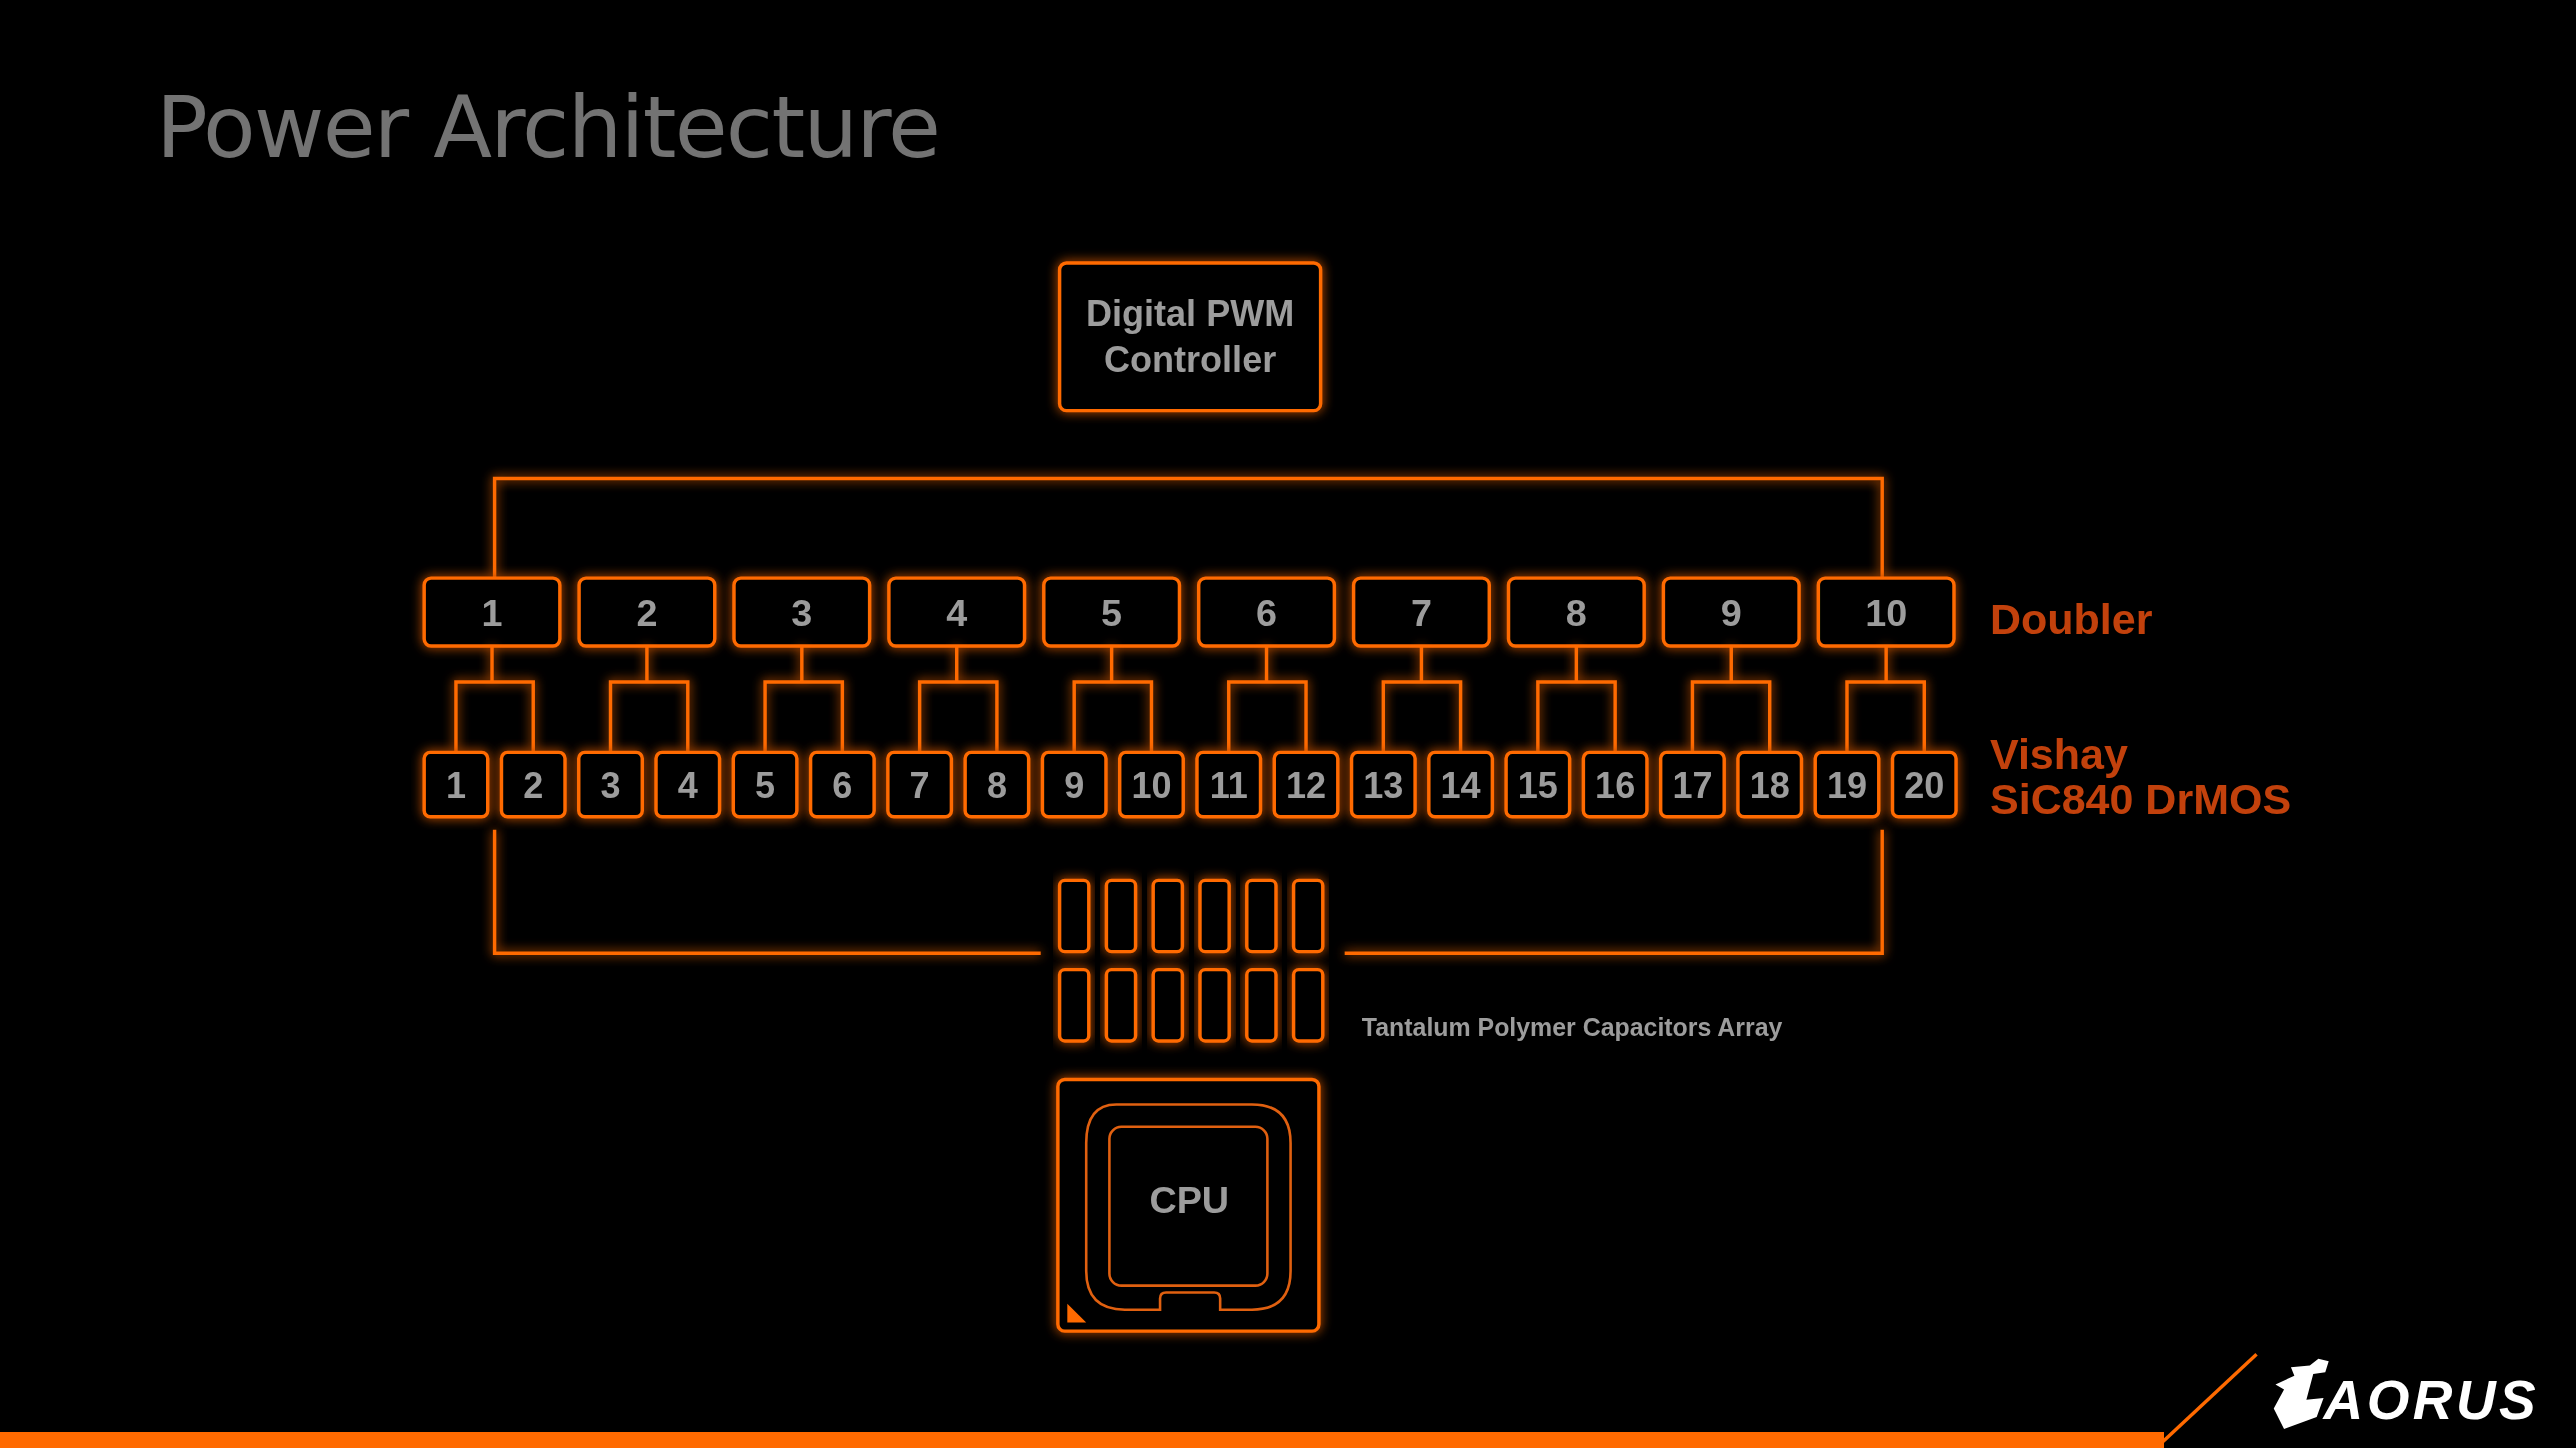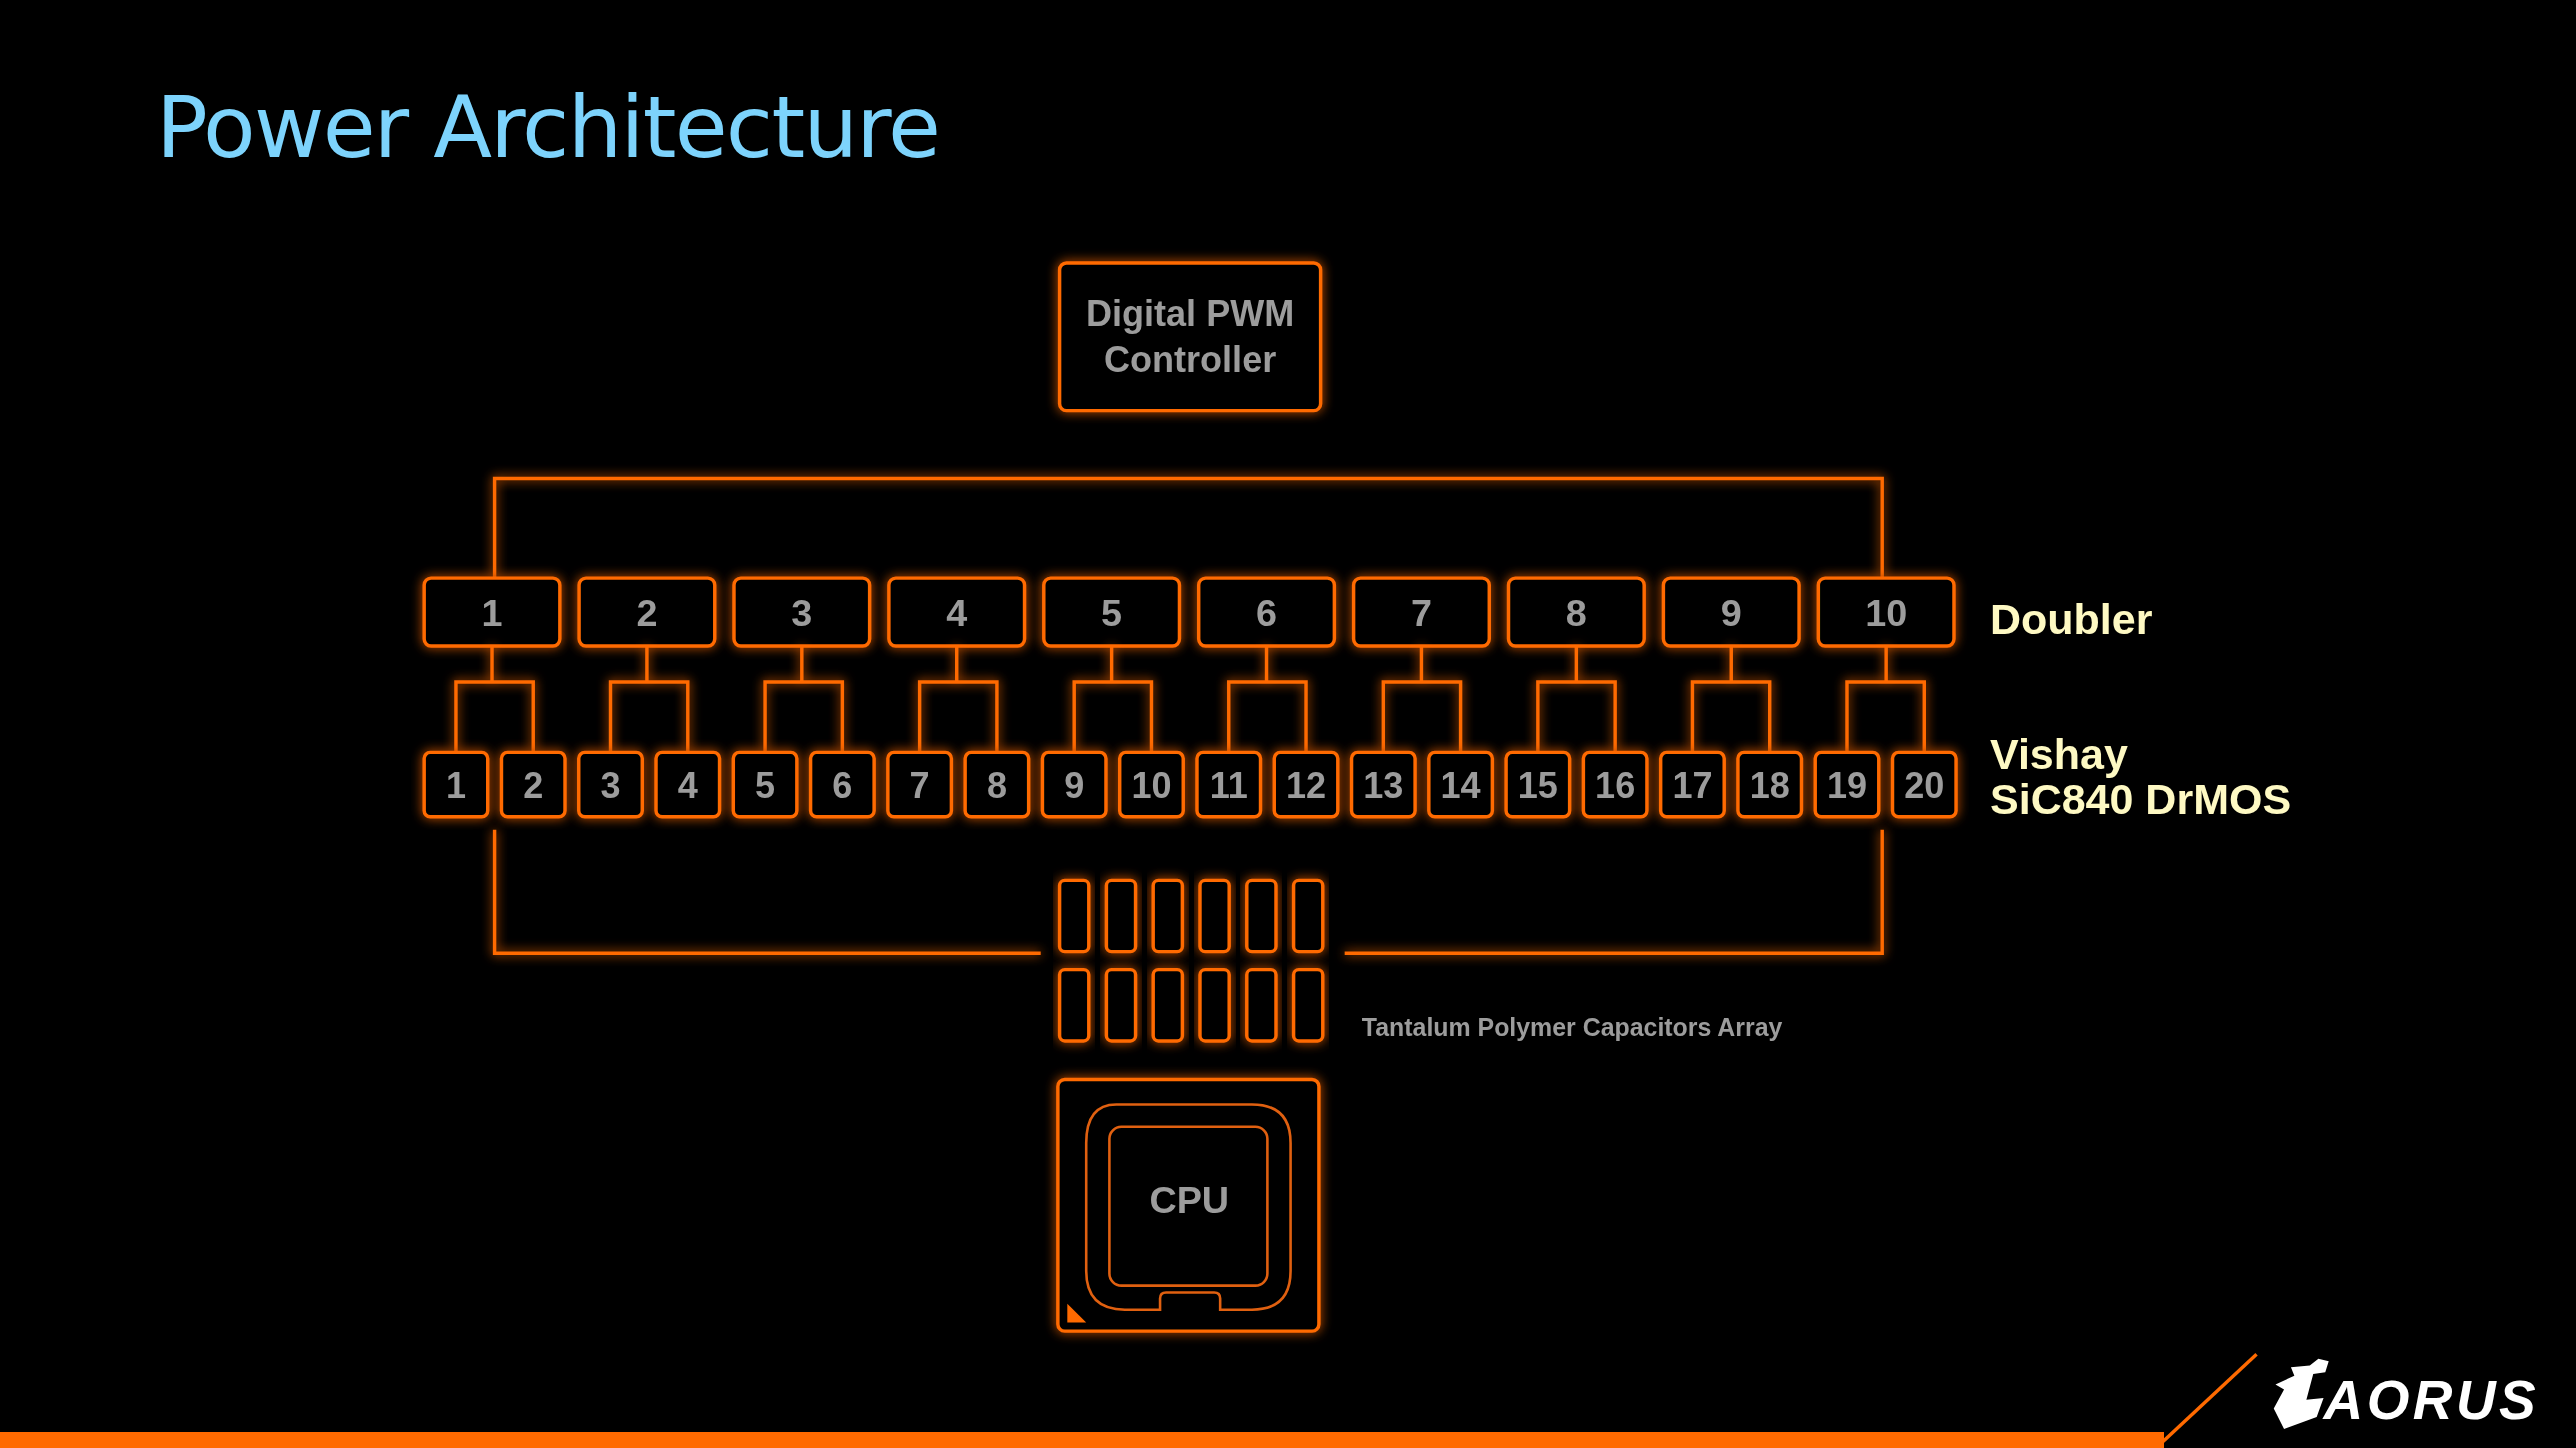--- a/index.html
+++ b/index.html
@@ -1,25 +1,25 @@
 <!DOCTYPE html>
 <html style="font-size:13.7px"><head>
 <meta charset="utf-8">
 <style>
   html, body { margin:0; padding:0; background:#000; }
   body { width:2576px; height:1449px; position:relative; overflow:hidden;
          font-family:"Liberation Sans", sans-serif; }
   .title { position:absolute; left:156px; top:84px; font-family:"DejaVu Sans", sans-serif;
-           font-size:86px; color:#7dd3fc; letter-spacing:-1.7px; line-height:1; }
+           font-size:86px; color:#737373; letter-spacing:-1.7px; line-height:1; }
   svg.diagram { position:absolute; left:0; top:0; width:2576px; height:1449px; }
   .wire { stroke:#ff6a00; stroke-width:4; fill:none; filter:url(#glow); }
   .box  { stroke:#ff6a00; stroke-width:4; fill:#050505; filter:url(#glow); }
   .thin { stroke:#e06010; stroke-width:3; fill:none; }
   .lbl  { fill:#9c9c9c; font-family:"Liberation Sans", sans-serif; font-weight:bold; }
-  .side { position:absolute; color:#fef9c3; font-family:"Liberation Sans", sans-serif;
+  .side { position:absolute; color:#c2410c; font-family:"Liberation Sans", sans-serif;
           font-weight:bold; line-height:1; }
   .footer-bar { position:absolute; left:0; top:1432px; width:2164px; height:16.3px; background:#ff6a00; }
 </style>
 </head>
 <body>
 
 <div class="title">Power Architecture</div>
 
 <svg class="diagram" viewBox="0 0 3000 1687" xmlns="http://www.w3.org/2000/svg">
   <defs>

